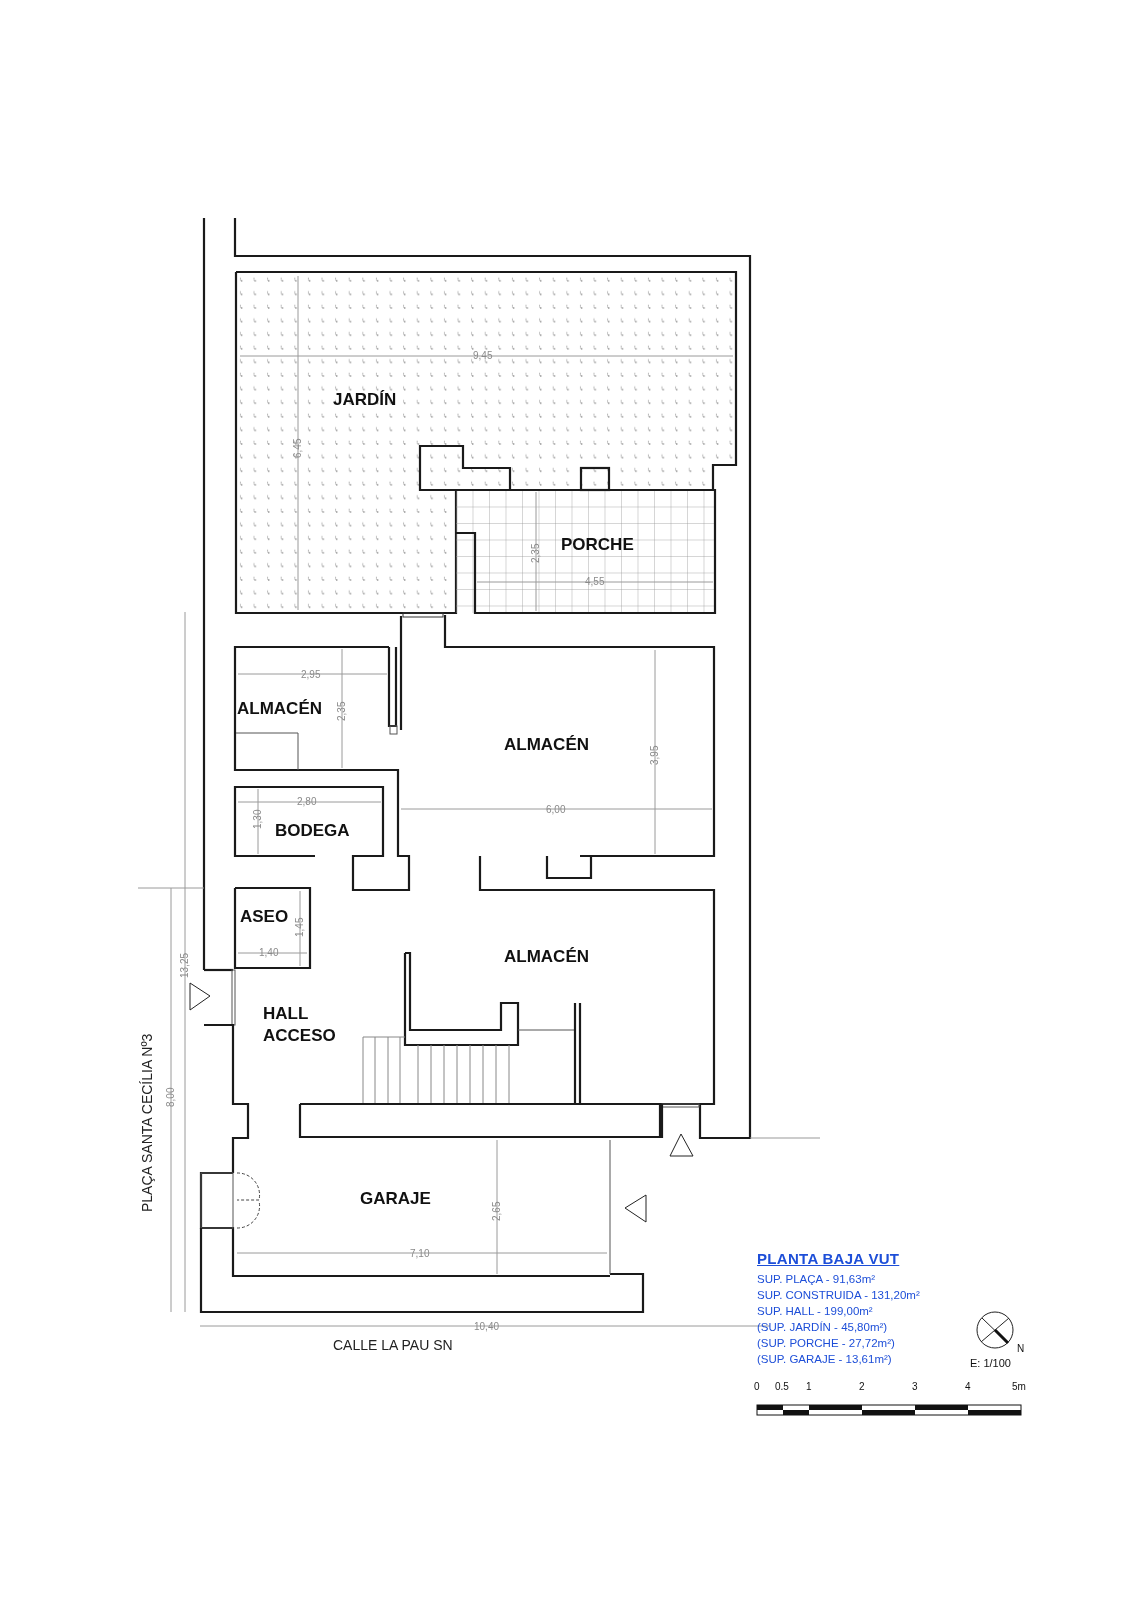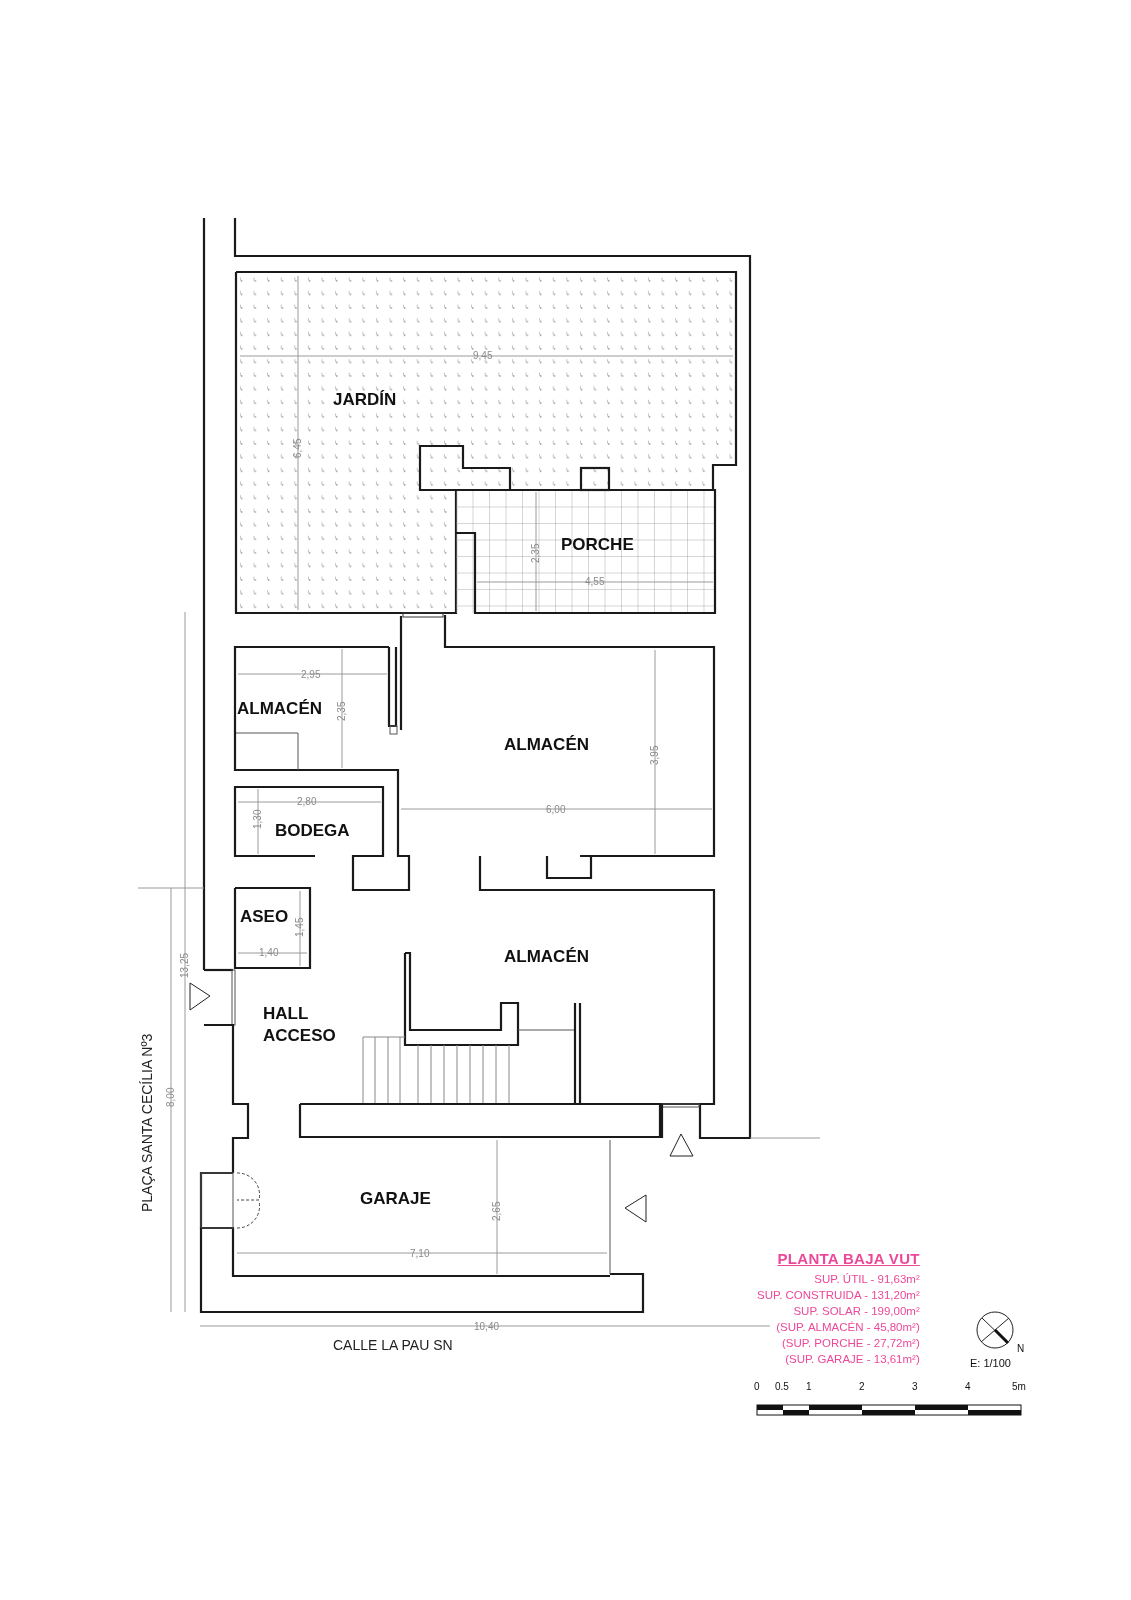--- a/index.html
+++ b/index.html
@@ -4,21 +4,21 @@
 <style>
   html, body { margin:0; padding:0; background:#ffffff; }
   body { width:1131px; height:1600px; position:relative; overflow:hidden; font-family:"Liberation Sans", sans-serif; }
   svg { position:absolute; left:0; top:0; }
   .wall { fill:none; stroke:#1a1a1a; stroke-width:2.2; }
   .thin { fill:none; stroke:#555; stroke-width:1; }
   .dim { stroke:#9a9a9a; stroke-width:1; fill:none; }
   .dimtxt { fill:#8a8a8a; font-family:"Liberation Sans", sans-serif; font-size:10px; }
   .room { fill:#111; font-family:"Liberation Sans", sans-serif; font-weight:bold; font-size:17px; }
   .street { fill:#222; font-family:"Liberation Sans", sans-serif; font-size:14px; }
-  .legend { position:absolute; left:757px; top:1250px; color:#ec4899; font-family:"Liberation Sans", sans-serif;text-align:right; }
+  .legend { position:absolute; left:757px; top:1250px; color:#1d4ed8; font-family:"Liberation Sans", sans-serif; }
   .legend .title { font-weight:bold; font-size:15px; text-decoration:underline; letter-spacing:0.3px; }
   .legend .line { font-size:11.5px; line-height:16px; }
 </style>
 </head>
 <body>
 
 <svg width="1131" height="1600" viewBox="0 0 1131 1600">
   <defs>
     <pattern id="dots" x="237" y="275" width="13.6" height="13.6" patternUnits="userSpaceOnUse">
       <text x="3" y="9" font-size="6" fill="#777" font-family="Liberation Sans, sans-serif">ꜝ</text>
@@ -183,19 +183,19 @@
     <text x="859" y="1390">2</text>
     <text x="912" y="1390">3</text>
     <text x="965" y="1390">4</text>
     <text x="1012" y="1390">5m</text>
   </g>
 </svg>
 
 <div class="legend">
   <div class="title">PLANTA BAJA VUT</div>
   <div style="height:4px"></div>
-  <div class="line">SUP. ÚTIL - 91,63m²</div>
+  <div class="line">SUP. PLAÇA - 91,63m²</div>
   <div class="line">SUP. CONSTRUIDA - 131,20m²</div>
-  <div class="line">SUP. SOLAR - 199,00m²</div>
-  <div class="line">(SUP. ALMACÉN - 45,80m²)</div>
+  <div class="line">SUP. HALL - 199,00m²</div>
+  <div class="line">(SUP. JARDÍN - 45,80m²)</div>
   <div class="line">(SUP. PORCHE - 27,72m²)</div>
   <div class="line">(SUP. GARAJE - 13,61m²)</div>
 </div>
 
 </body></html>

